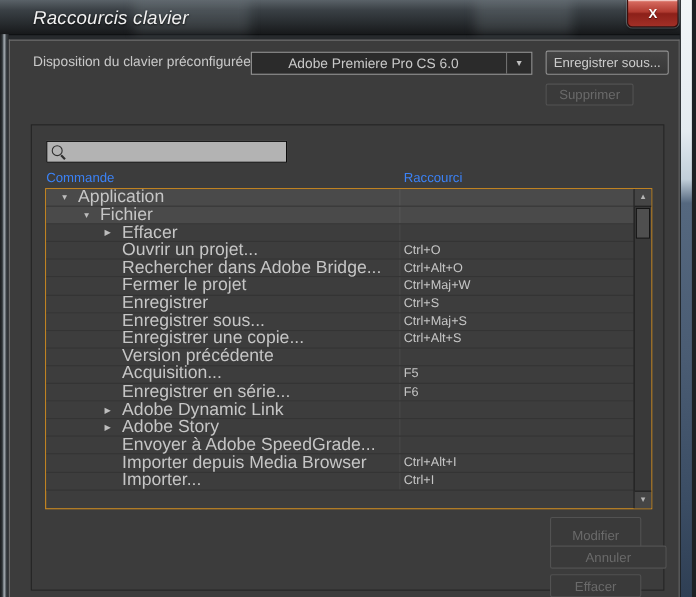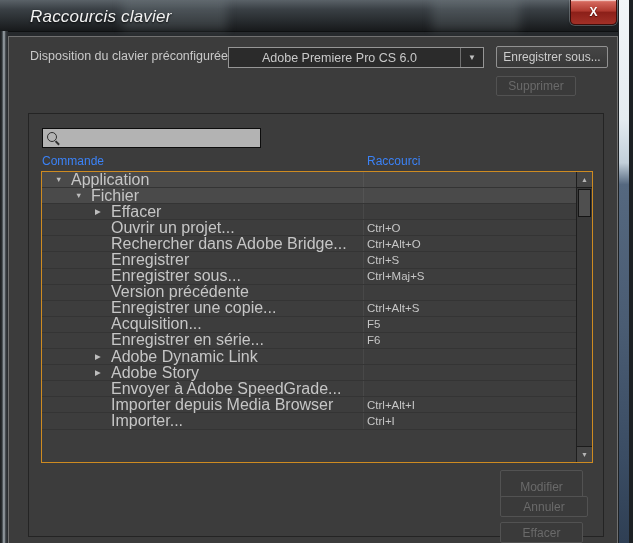--- a/index.html
+++ b/index.html
@@ -58,21 +58,21 @@
   .btn{
     position:absolute;box-sizing:border-box;border-radius:2px;
     display:flex;align-items:center;justify-content:center;
     font-size:12px;cursor:pointer;
   }
   .btn.enabled{background:linear-gradient(180deg,#454545,#383838);border:1px solid #919191;color:#CDCDCD;}
   .btn.disabled{background:#3a3a3a;border:1px solid #525252;color:#6a6a6a;cursor:default;}
   .btn-saveas{left:496px;top:46px;width:112px;height:22px;}
   .btn-delete{left:496px;top:76px;width:80px;height:20px;}
   .btn-edit{left:500px;top:470px;width:83px;height:33px;}
-  .btn-undo{left:500px;top:496px;width:88px;height:21px;}
+  .btn-undo{left:500px;top:496px;width:106px;height:21px;}
   .btn-clear{left:500px;top:522px;width:83px;height:21px;}
   
   .inner-panel{position:absolute;left:28px;top:113px;width:576px;height:424px;box-sizing:border-box;border:1px solid #242424;}
   .search-box{
     position:absolute;left:42px;top:128px;width:219px;height:20px;box-sizing:border-box;
     background:#B3B3B3;border:1px solid #0c0c0c;padding:0 4px 0 20px;
     font-size:12px;color:#141414;font-family:"Liberation Sans",sans-serif;outline:none;
   }
   .mag{position:absolute;left:47px;top:132px;width:8px;height:8px;border:1.5px solid #2f2f2f;border-radius:50%;}
   .mag::after{content:'';position:absolute;width:5px;height:1.5px;background:#2f2f2f;transform:rotate(45deg);left:7px;top:9px;}
@@ -161,44 +161,49 @@
     <span class="cmd-label">Ouvrir un projet...</span>
     <span class="shortcut">Ctrl+O</span>
   </div>
 
   <div class="row lvl2">
     <span class="expander"></span>
     <span class="cmd-label">Rechercher dans Adobe Bridge...</span>
     <span class="shortcut">Ctrl+Alt+O</span>
   </div>
 
+  <div class="row lvl2">
+    <span class="expander"></span>
+    <span class="cmd-label">Fermer le projet</span>
+    <span class="shortcut">Ctrl+Maj+W</span>
+  </div>
 
 
   <div class="row lvl2">
     <span class="expander"></span>
     <span class="cmd-label">Enregistrer</span>
     <span class="shortcut">Ctrl+S</span>
   </div>
 
   <div class="row lvl2">
     <span class="expander"></span>
     <span class="cmd-label">Enregistrer sous...</span>
     <span class="shortcut">Ctrl+Maj+S</span>
   </div>
 
   <div class="row lvl2">
     <span class="expander"></span>
-    <span class="cmd-label">Version précédente</span>
-    <span class="shortcut"></span>
-  </div>
-
-  <div class="row lvl2">
-    <span class="expander"></span>
     <span class="cmd-label">Enregistrer une copie...</span>
     <span class="shortcut">Ctrl+Alt+S</span>
+  </div>
+
+  <div class="row lvl2">
+    <span class="expander"></span>
+    <span class="cmd-label">Version précédente</span>
+    <span class="shortcut"></span>
   </div>
 
   <div class="row lvl2">
     <span class="expander"></span>
     <span class="cmd-label">Acquisition...</span>
     <span class="shortcut">F5</span>
   </div>
 
   <div class="row lvl2">
     <span class="expander"></span>

